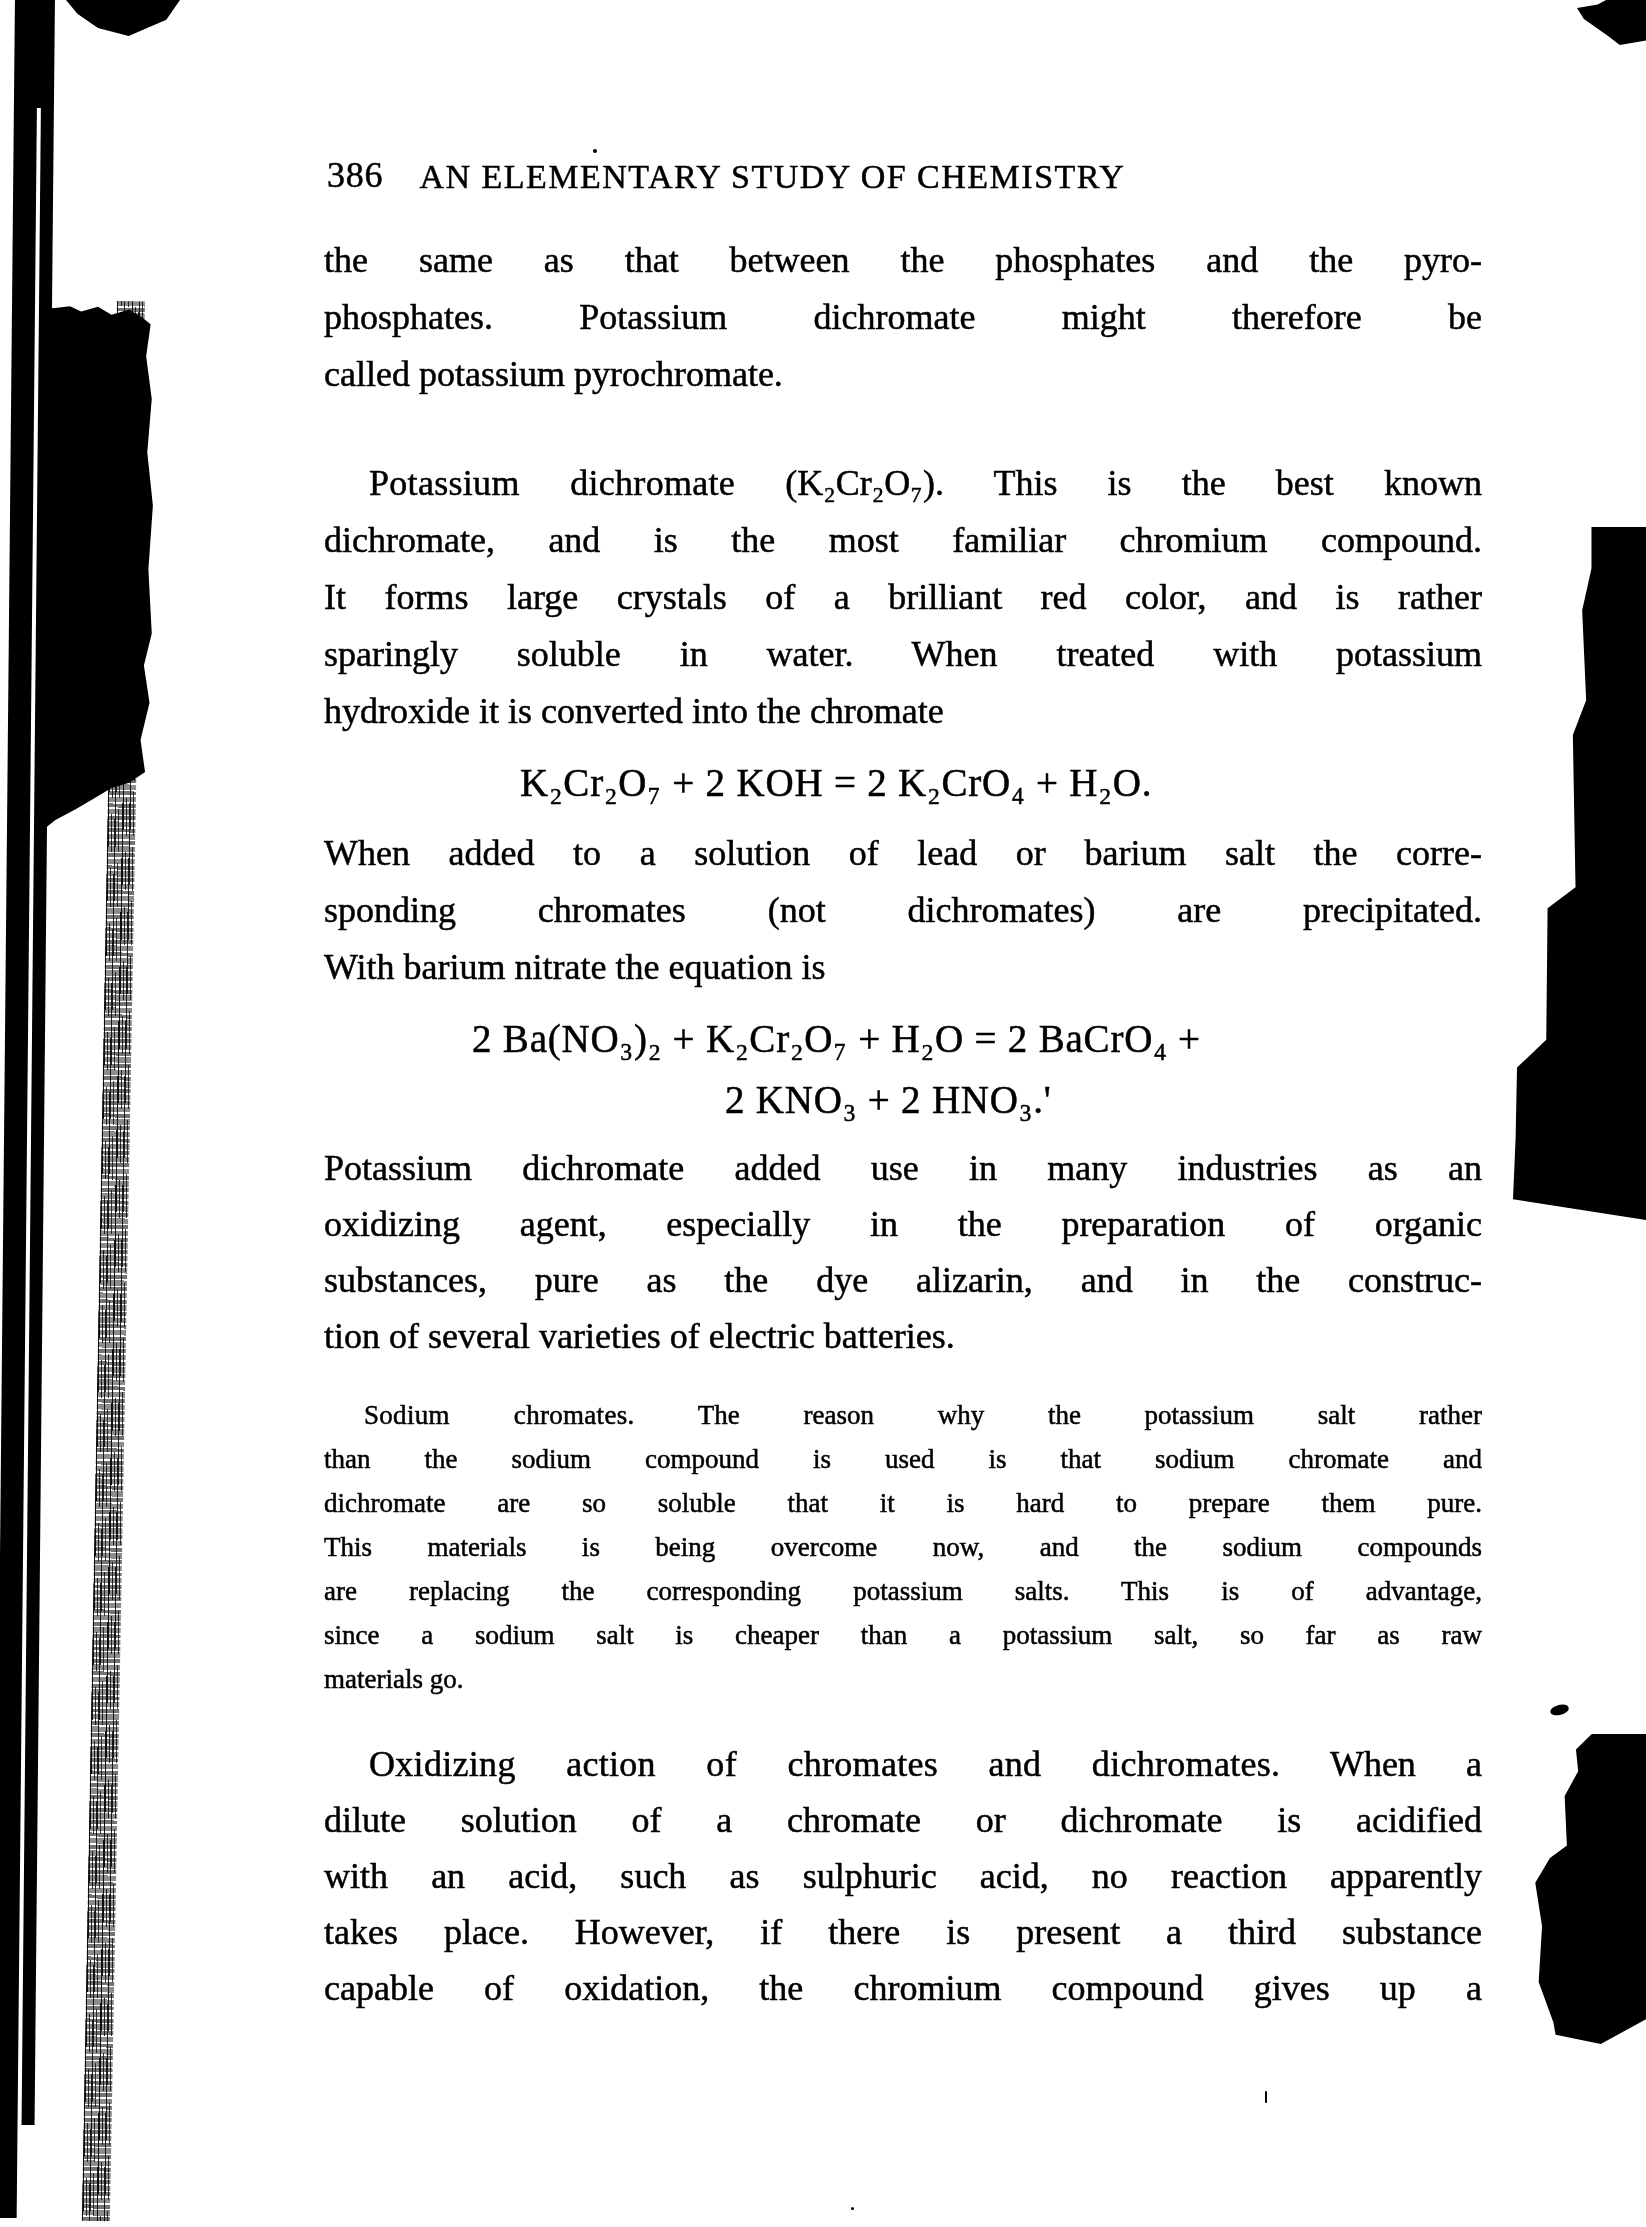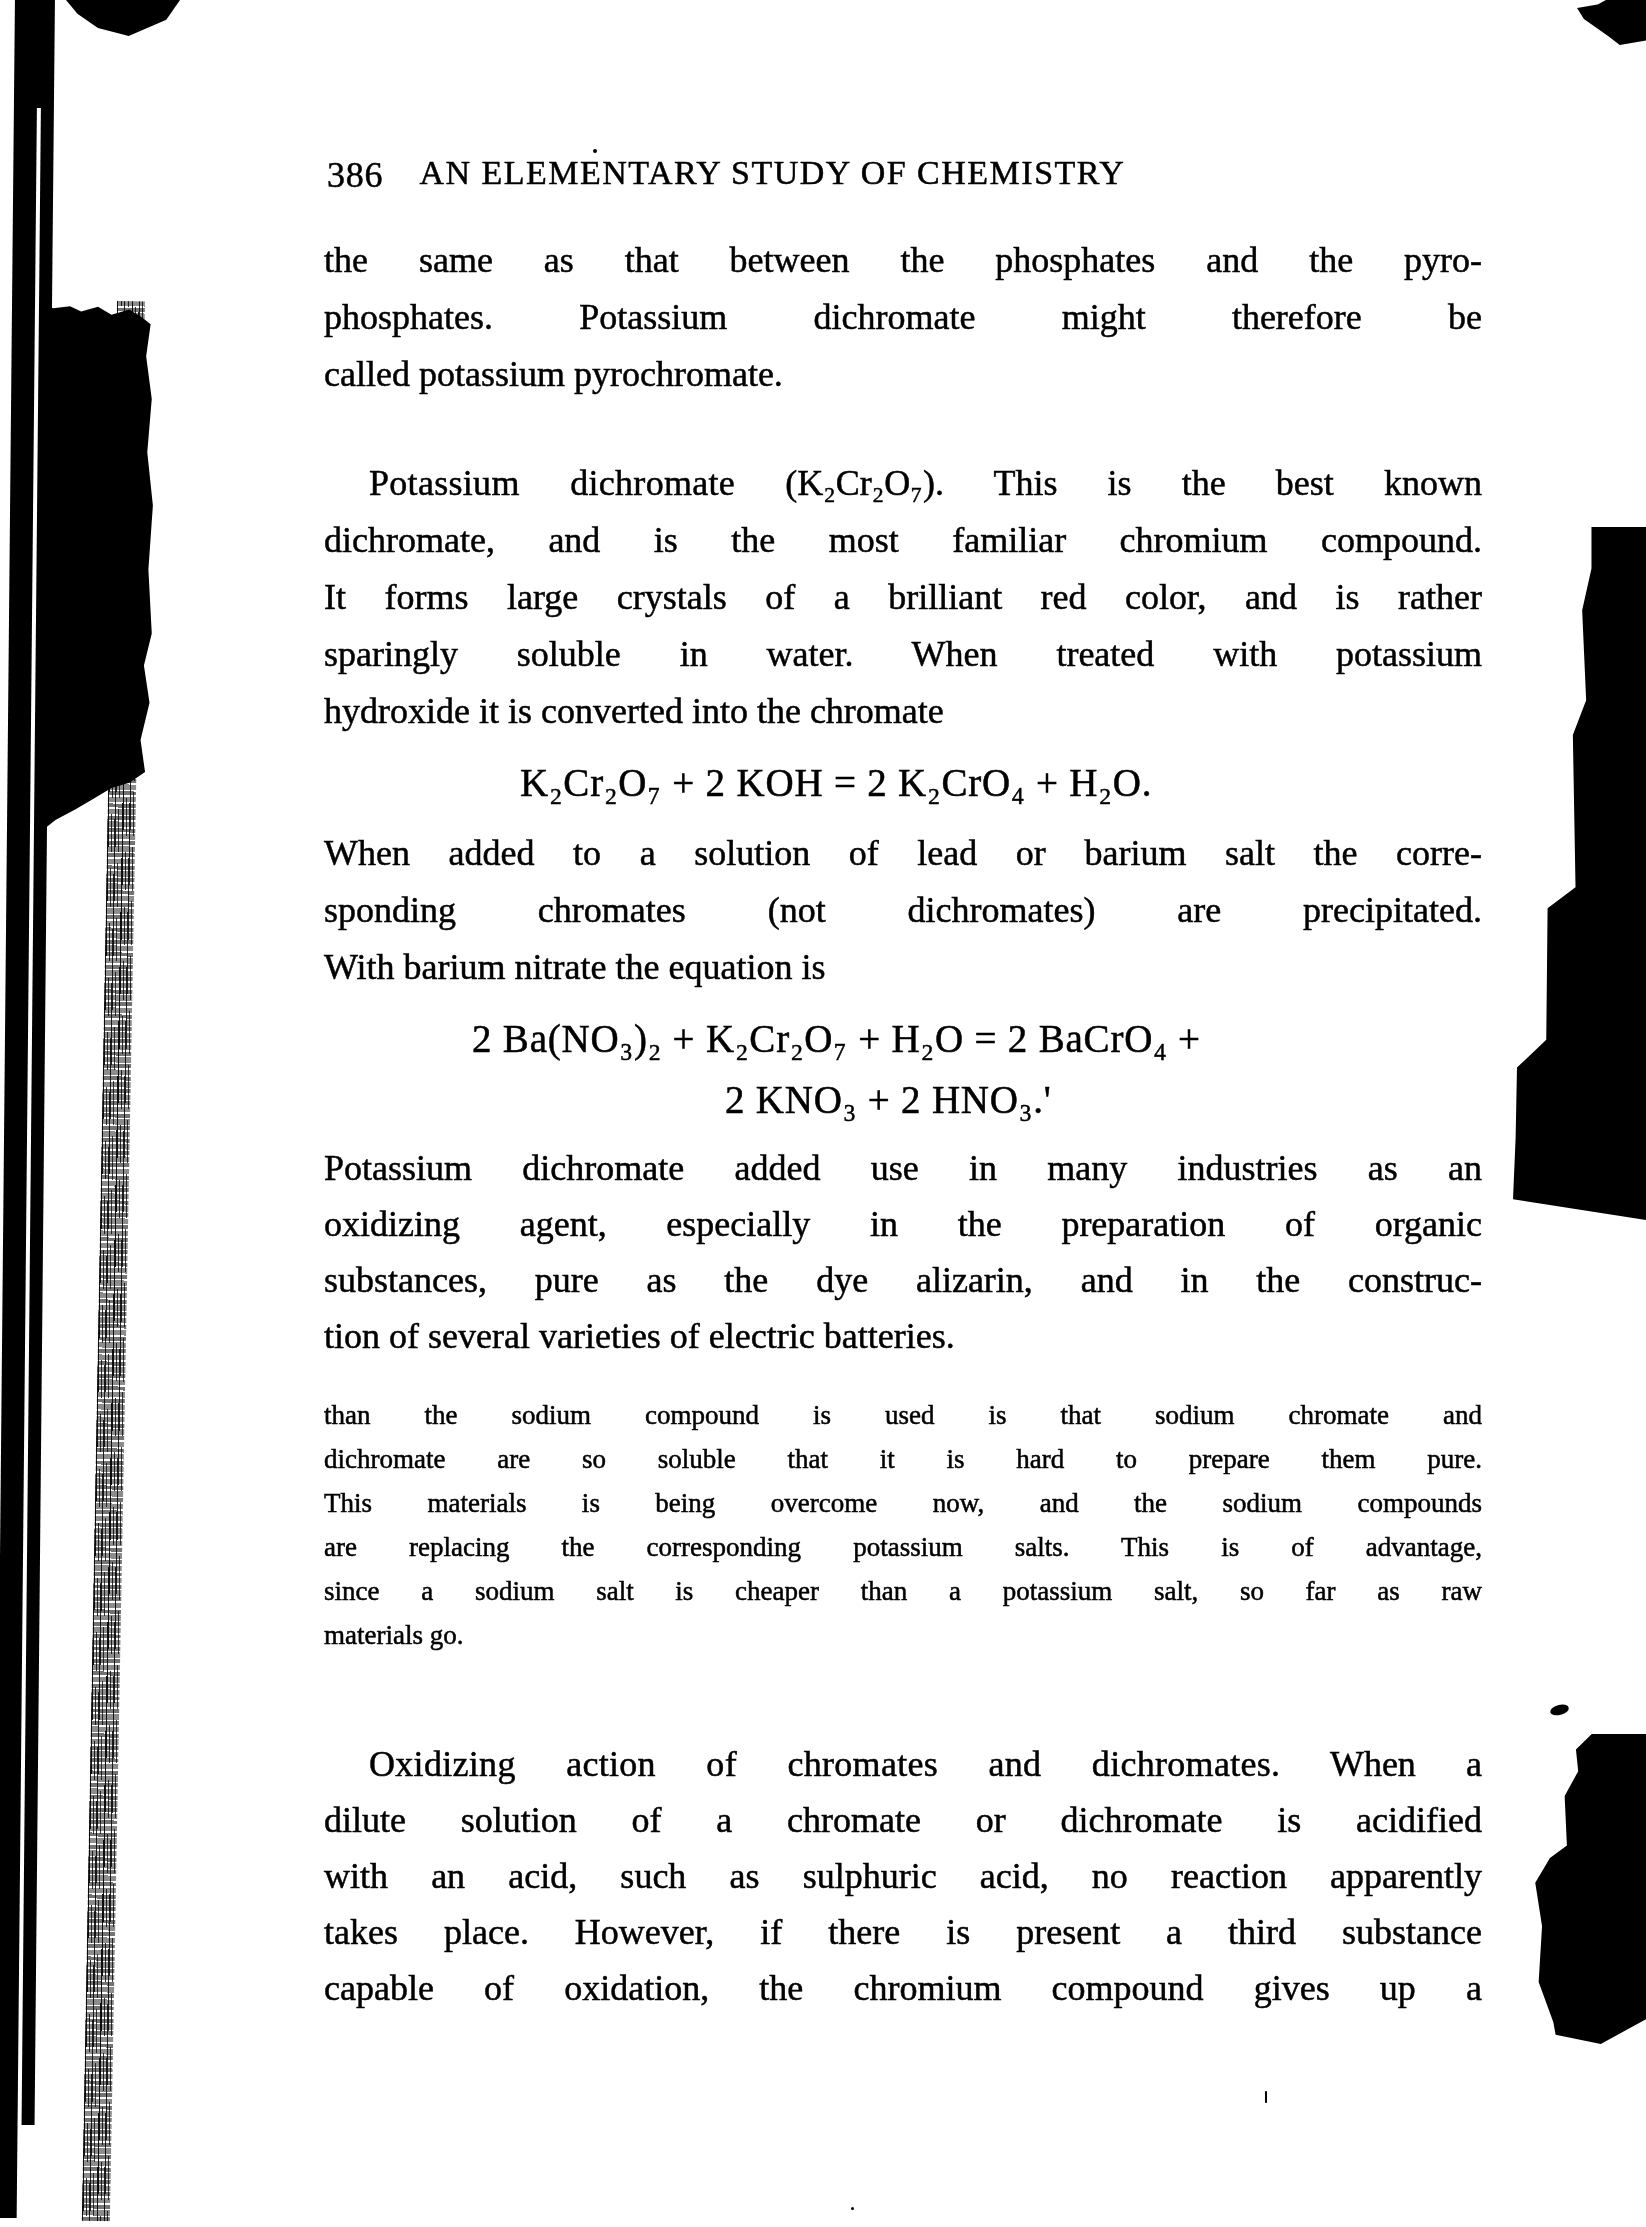--- a/index.html
+++ b/index.html
@@ -8,21 +8,21 @@
     width:1646px;height:2227px;
     background:#ffffff;
     overflow:hidden;
     font-family:"Liberation Serif","DejaVu Serif",serif;
     color:#000;
   }
   
   #text-layer{position:absolute;inset:0;}
   .header{
     position:absolute;top:154px;left:327px;width:1158px;
-    display:flex;align-items:flex-start;gap:36px;
+    display:flex;align-items:flex-end;gap:36px;
     font-size:34px;letter-spacing:1.5px;white-space:nowrap;
     -webkit-text-stroke:0.5px #000;
   }
   .header .pagenum{font-size:36px;letter-spacing:0.8px;}
   .block{
     position:absolute;
     font-size:36px;line-height:57px;
     -webkit-text-stroke:0.5px #000;
   }
   .line{width:100%;}
@@ -128,20 +128,21 @@
         <div class="line eq" style="margin-left: 148px;"><span>2 Ba(NO₃)₂ + K₂Cr₂O₇ + H₂O = 2 BaCrO₄ +</span></div>
         <div class="line eq" style="margin-left: 401px;"><span>2 KNO₃ + 2 HNO₃.'</span></div>
       </div>
       <div class="block paragraph" id="para-industries" style="top: 1140px; left: 324px; width: 1158px; line-height: 56px;">
         <div class="line just"><span>Potassium dichromate added use in many industries as an</span></div>
         <div class="line just"><span>oxidizing agent, especially in the preparation of organic</span></div>
         <div class="line just"><span>substances, pure as the dye alizarin, and in the construc-</span></div>
         <div class="line last"><span>tion of several varieties of electric batteries.</span></div>
       </div>
       <div class="block paragraph" id="para-sodium-chromates" style="top: 1393px; left: 324px; width: 1158px; font-size: 27px; line-height: 44px;">
+        <div class="line just" style="text-indent: 40px;"><span class="bold">Sodium chromates.</span><span> The reason why the potassium salt rather</span></div>
         <div class="line just"><span>than the sodium compound is used is that sodium chromate and</span></div>
         <div class="line just"><span>dichromate are so soluble that it is hard to prepare them pure.</span></div>
         <div class="line just"><span>This materials is being overcome now, and the sodium compounds</span></div>
         <div class="line just"><span>are replacing the corresponding potassium salts. This is of advantage,</span></div>
         <div class="line just"><span>since a sodium salt is cheaper than a potassium salt, so far as raw</span></div>
         <div class="line last"><span>materials go.</span></div>
       </div>
       <div class="block paragraph" id="para-oxidizing-action" style="top: 1736px; left: 324px; width: 1158px; line-height: 56px;">
         <div class="line just" style="text-indent: 45px;"><span class="bold">Oxidizing action of chromates and dichromates.</span><span> When a</span></div>
         <div class="line just"><span>dilute solution of a chromate or dichromate is acidified</span></div>

